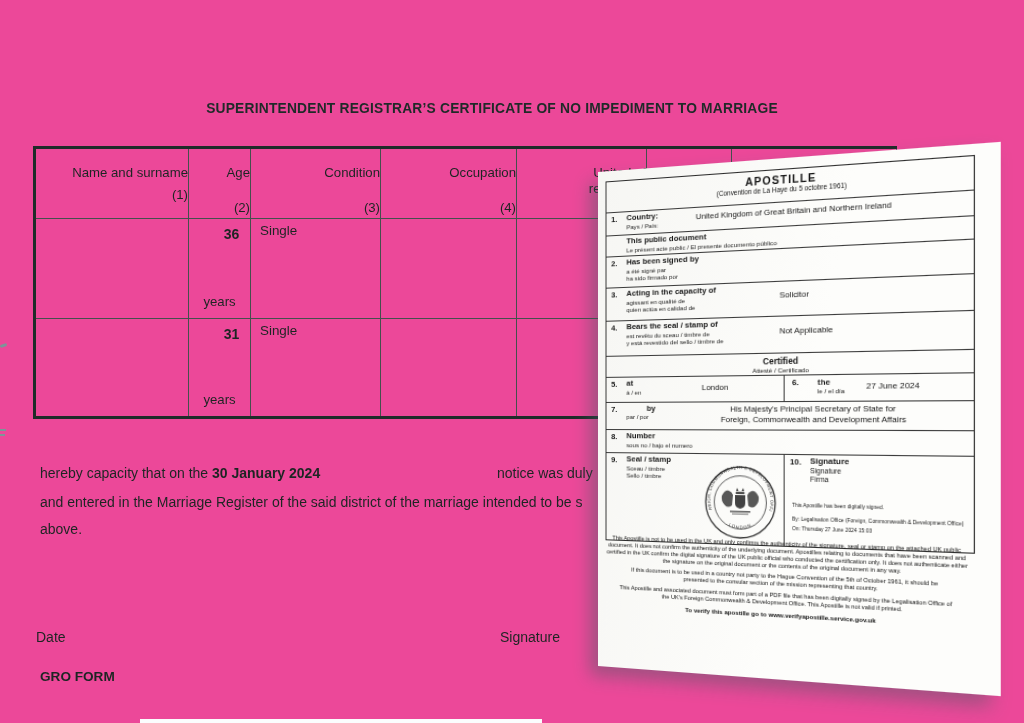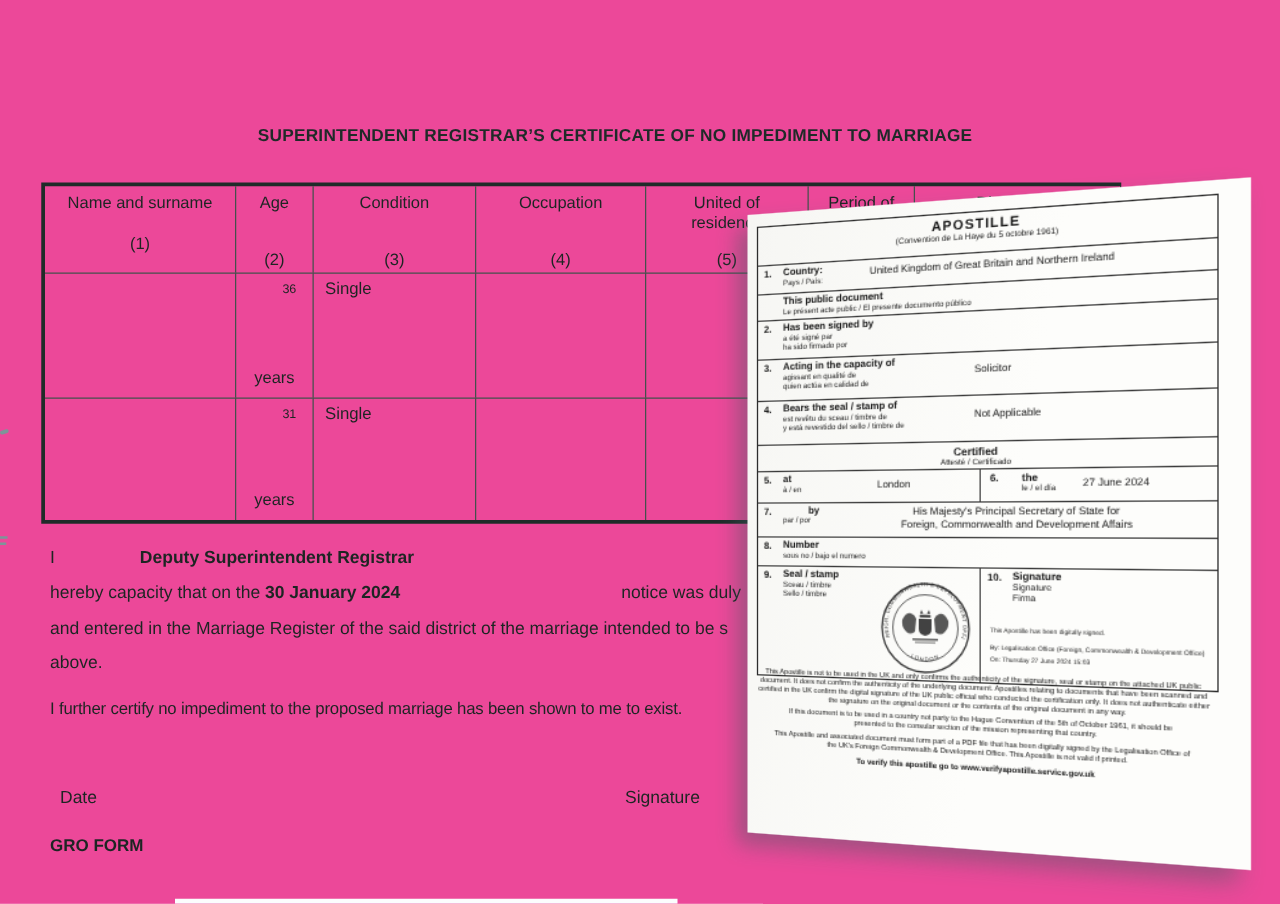--- a/index.html
+++ b/index.html
@@ -8,27 +8,27 @@
   
   .form-title{position:absolute;left:0;right:40px;top:101px;text-align:center;
     font-size:13.8px;font-weight:bold;color:#1f2a28;letter-spacing:.2px;}
   .cert-table{position:absolute;left:33px;top:146px;width:860px;height:267px;
     display:grid;grid-template-columns:152px 62px 130px 136px 130px 85px 1fr;
     grid-template-rows:69px 100px 98px;
     border:solid #1f2b29;border-width:3px 1px 3px 3px;background:transparent;color:#1d2523;}
   .cell{border-left:1px solid #44504d;border-top:1px solid #44504d;position:relative;}
   .cell.c0{border-left:none;}
   .cell.r0{border-top:none;}
-  .hcell{display:flex;flex-direction:column;align-items:center;padding-top:5px;font-size:13.2px;}
+  .hcell{display:flex;flex-direction:column;align-items:flex-end;padding-top:16px;font-size:13.2px;}
   .hcell .l2{margin-top:1px;}
   .hcell .hnum{margin-top:auto;margin-bottom:3px;font-size:13.2px;}
   .hcell.first .hnum{margin-bottom:16px;}
   .agecell{display:flex;flex-direction:column;align-items:center;justify-content:space-between;
     padding:7px 0 9px 0;font-size:13.2px;}
-  .agecell .num{font-weight:normal;font-size:10px;margin-left:24px;}
+  .agecell .num{font-weight:bold;font-size:14px;margin-left:24px;}
   .condcell{padding:4px 0 0 9px;font-weight:normal;font-size:13.4px;}
   .stmt{position:absolute;color:#1d2523;font-size:14px;white-space:nowrap;}
   .b{font-weight:bold;}
   .mark{position:absolute;background:#7d9599;}
   .bottom-sliver{position:absolute;left:140px;bottom:0;width:402px;height:4px;background:#fbfdfd;}
   
   .sheet-wrap{position:absolute;left:598px;top:172px;width:382px;height:494px;
     transform:perspective(1200px) rotateY(-20deg);transform-origin:left center;z-index:5;}
   .sheet{position:relative;width:100%;height:100%;
     background:linear-gradient(100deg,#f6f6f3,#fdfdfb 55%);
@@ -122,32 +122,28 @@
     </div>
     <div class="cell condcell">
       <span>Single</span>
     </div>
     <div class="cell"></div>
     <div class="cell"></div>
     <div class="cell"></div>
     <div class="cell"></div>
   </div>
 
-  <div class="stmt" style="left:40px;top:437px;">
-    <span>I</span><span class="b" style="margin-left:68px;">Deputy Superintendent Registrar</span>
-  </div>
   <div class="stmt" style="left:40px;top:465px;width:620px;">
     <span>hereby capacity that on the</span>
     <span class="b">30 January 2024</span>
     <span style="position:absolute;left:457px;top:0;">notice was duly</span>
   </div>
   <div class="stmt" style="left:40px;top:494px;">and entered in the Marriage Register of the said district of the marriage intended to be s</div>
   <div class="stmt" style="left:40px;top:521px;">above.</div>
-  <div class="stmt" style="left:40px;top:559px;font-size:13.4px;letter-spacing:-0.15px;">I further certify no impediment to the proposed marriage has been shown to me to exist.</div>
-  <div class="stmt" style="left:48px;top:629px;">Date</div>
+  <div class="stmt" style="left:36px;top:629px;">Date</div>
   <div class="stmt" style="left:500px;top:629px;">Signature</div>
   <div class="stmt b" style="left:40px;top:669px;font-size:13.6px;">GRO FORM</div>
 
   <div class="mark" style="left:0;top:344px;width:7px;height:3px;transform:rotate(-18deg);border-radius:2px;"></div>
   <div class="mark" style="left:0;top:429px;width:6px;height:2px;"></div>
   <div class="mark" style="left:0;top:434px;width:5px;height:2px;"></div>
   <div class="bottom-sliver"></div>
 
   <div class="sheet-wrap">
     <div class="sheet">

